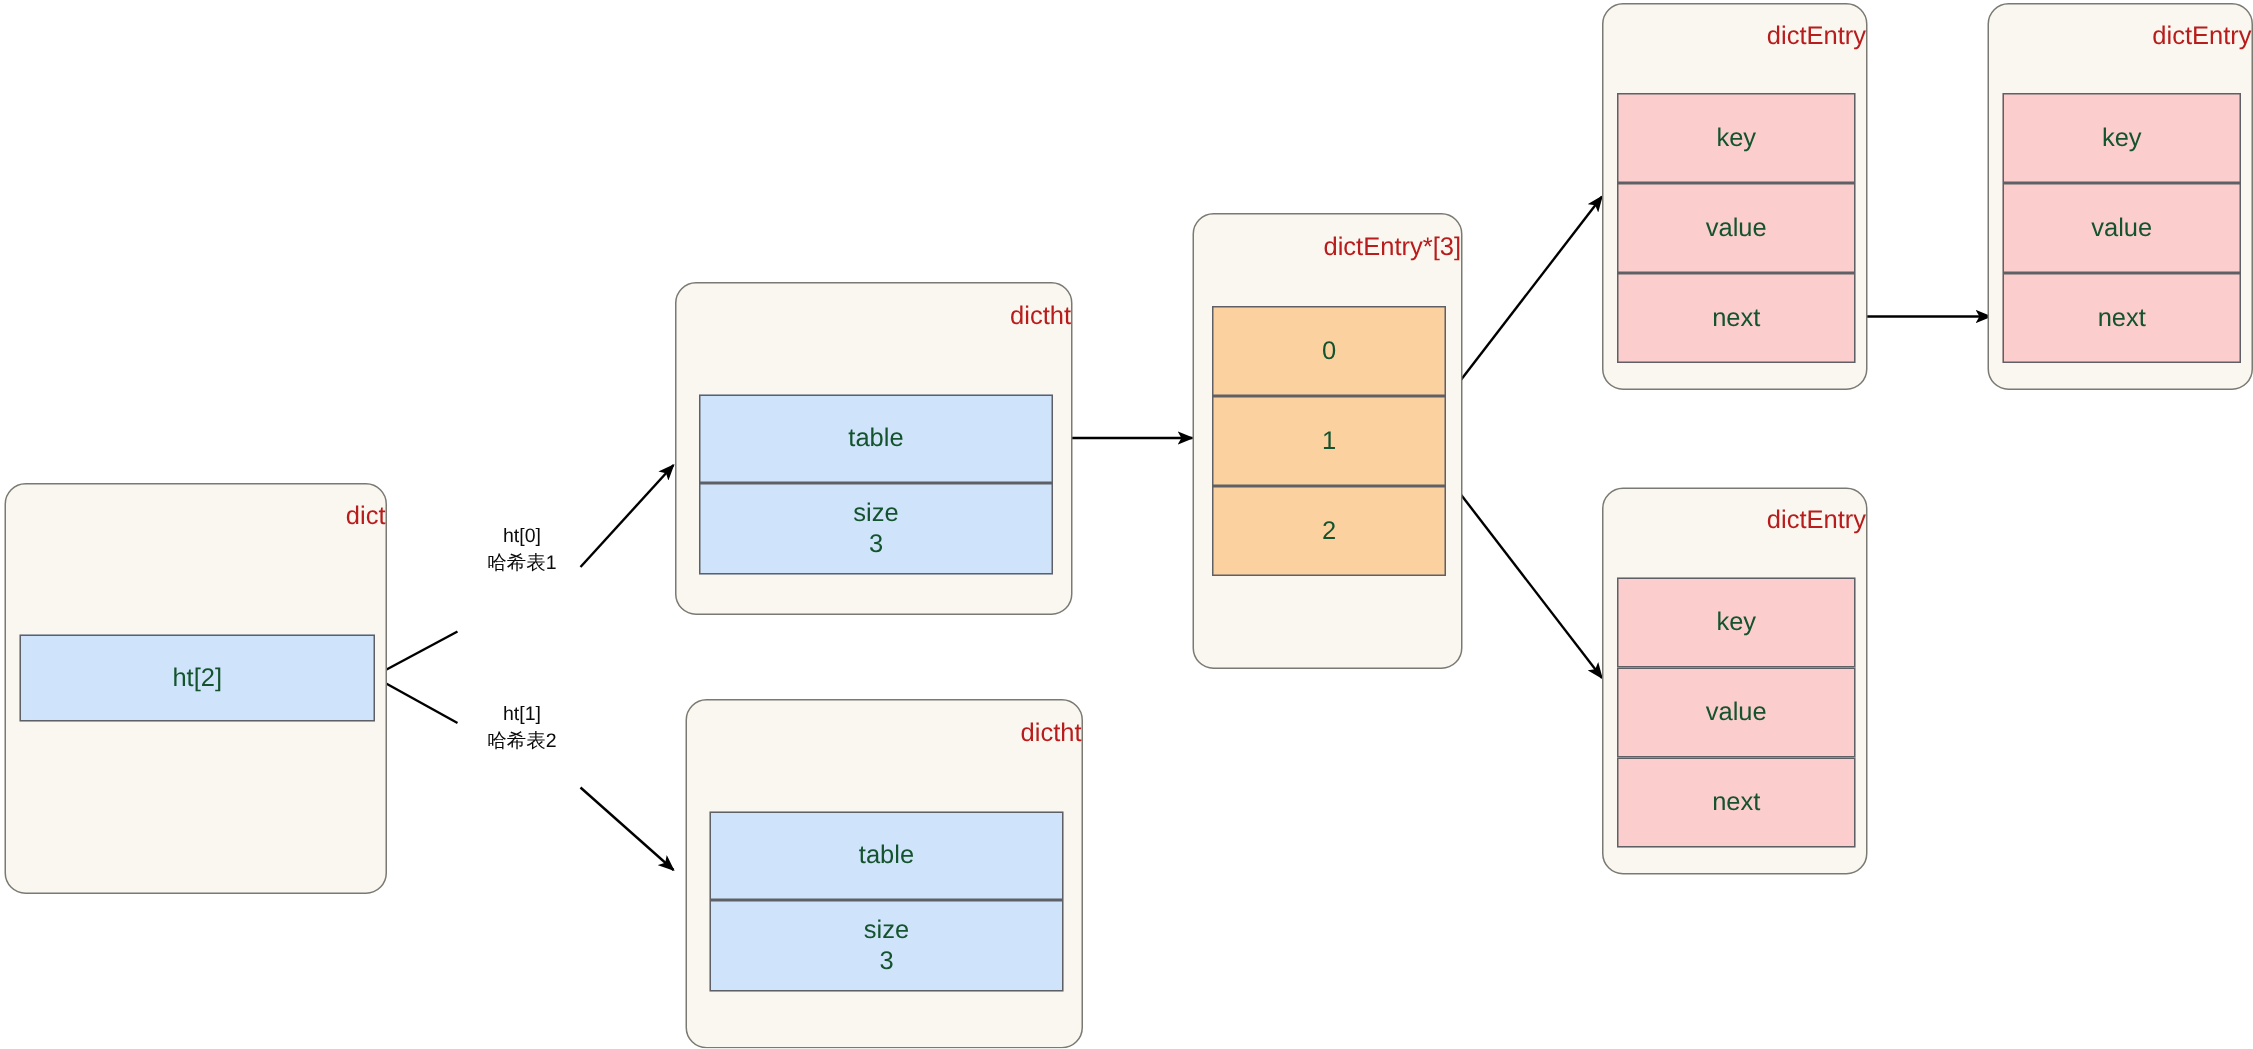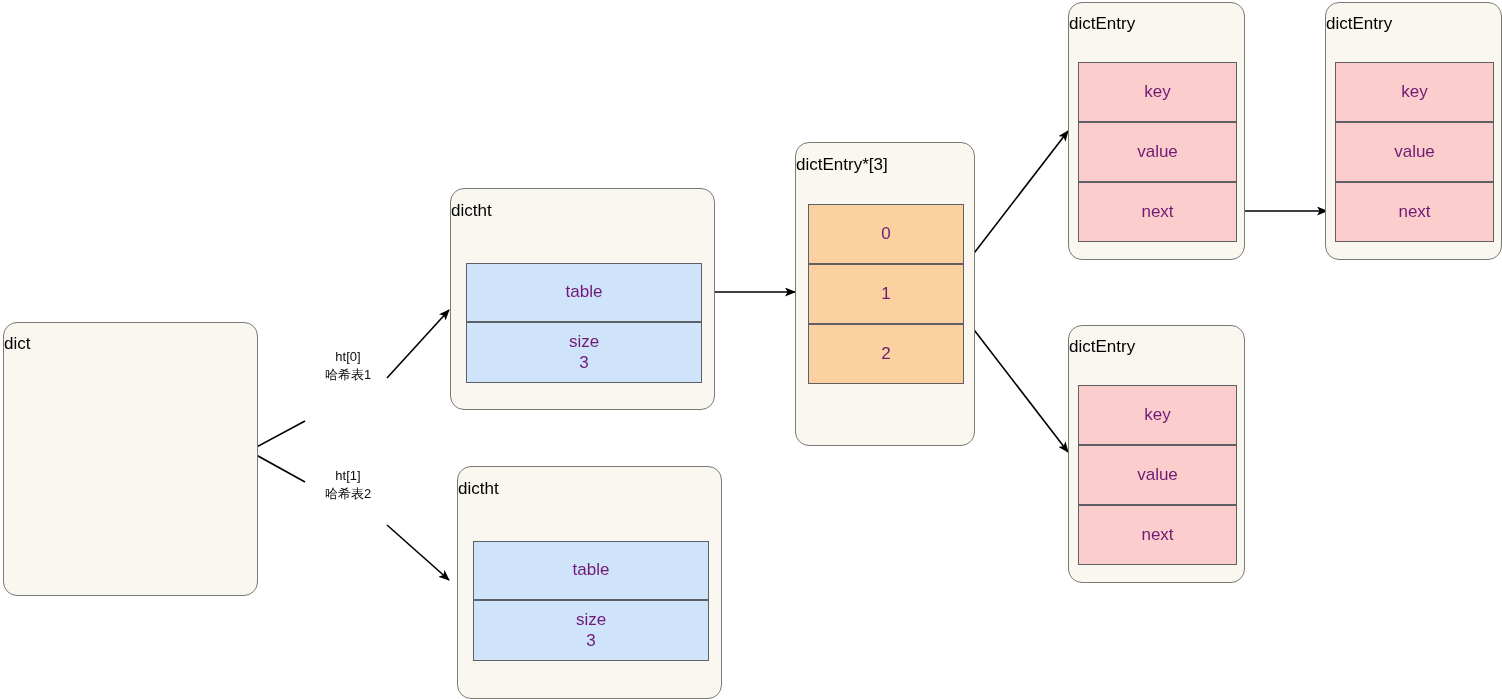--- a/index.html
+++ b/index.html
@@ -21,37 +21,37 @@
     box-sizing: border-box;
     background: #f9f7ef;
     border: 1.4px solid #7a7a72;
     border-radius: 14px;
     z-index: 3;
   }
   .struct-title {
     position: absolute;
     left: 0;
     right: 0;
-    text-align: left;
+    text-align: right;
     font-size: 17px;
-    color: #000000;
+    color: #b91c1c;
     line-height: 1.1;
     white-space: nowrap;
   }
   
   .cell {
     position: absolute;
     box-sizing: border-box;
     border: 1.2px solid #5f6066;
     display: flex;
     flex-direction: column;
     align-items: center;
     justify-content: center;
     font-size: 17px;
-    color: #701a75;
+    color: #14532d;
     line-height: 1.22;
     white-space: nowrap;
   }
   .cell.blue   { background: #cfe4fb; }
   .cell.orange { background: #fbd1a0; }
   .cell.pink   { background: #fbcecd; }
   .cell.stacktop { border-bottom-width: 0.6px; }
   .cell .sub { display: block; }
 
   
@@ -114,20 +114,23 @@
       <path d="M968,322 L1068,452" stroke="#000000" stroke-width="1.6" fill="none" marker-end="url(#arrowhead)"></path>
     </g>
 
     <g>
       <path d="M1243,211 L1327,211" stroke="#000000" stroke-width="1.6" fill="none" marker-end="url(#arrowhead)"></path>
     </g>
   </svg>
 
   <div class="struct" style="left:3px; top:322px; width:255px; height:274px;">
     <div class="struct-title" style="top:12px;">dict</div>
+    <div class="cell blue" style="left:9px; top:100px; width:237px; height:58px;">
+      <span class="sub">ht[2]</span>
+    </div>
   </div>
 
   <div class="struct" style="left:450px; top:188px; width:265px; height:222px;">
     <div class="struct-title" style="top:13px;">dictht</div>
     <div class="cell blue stacktop" style="left:15px; top:74px; width:236px; height:59px;">
       <span class="sub">table</span>
     </div>
     <div class="cell blue" style="left:15px; top:133px; width:236px; height:61px;">
       <span class="sub">size</span>
       <span class="sub">3</span>

